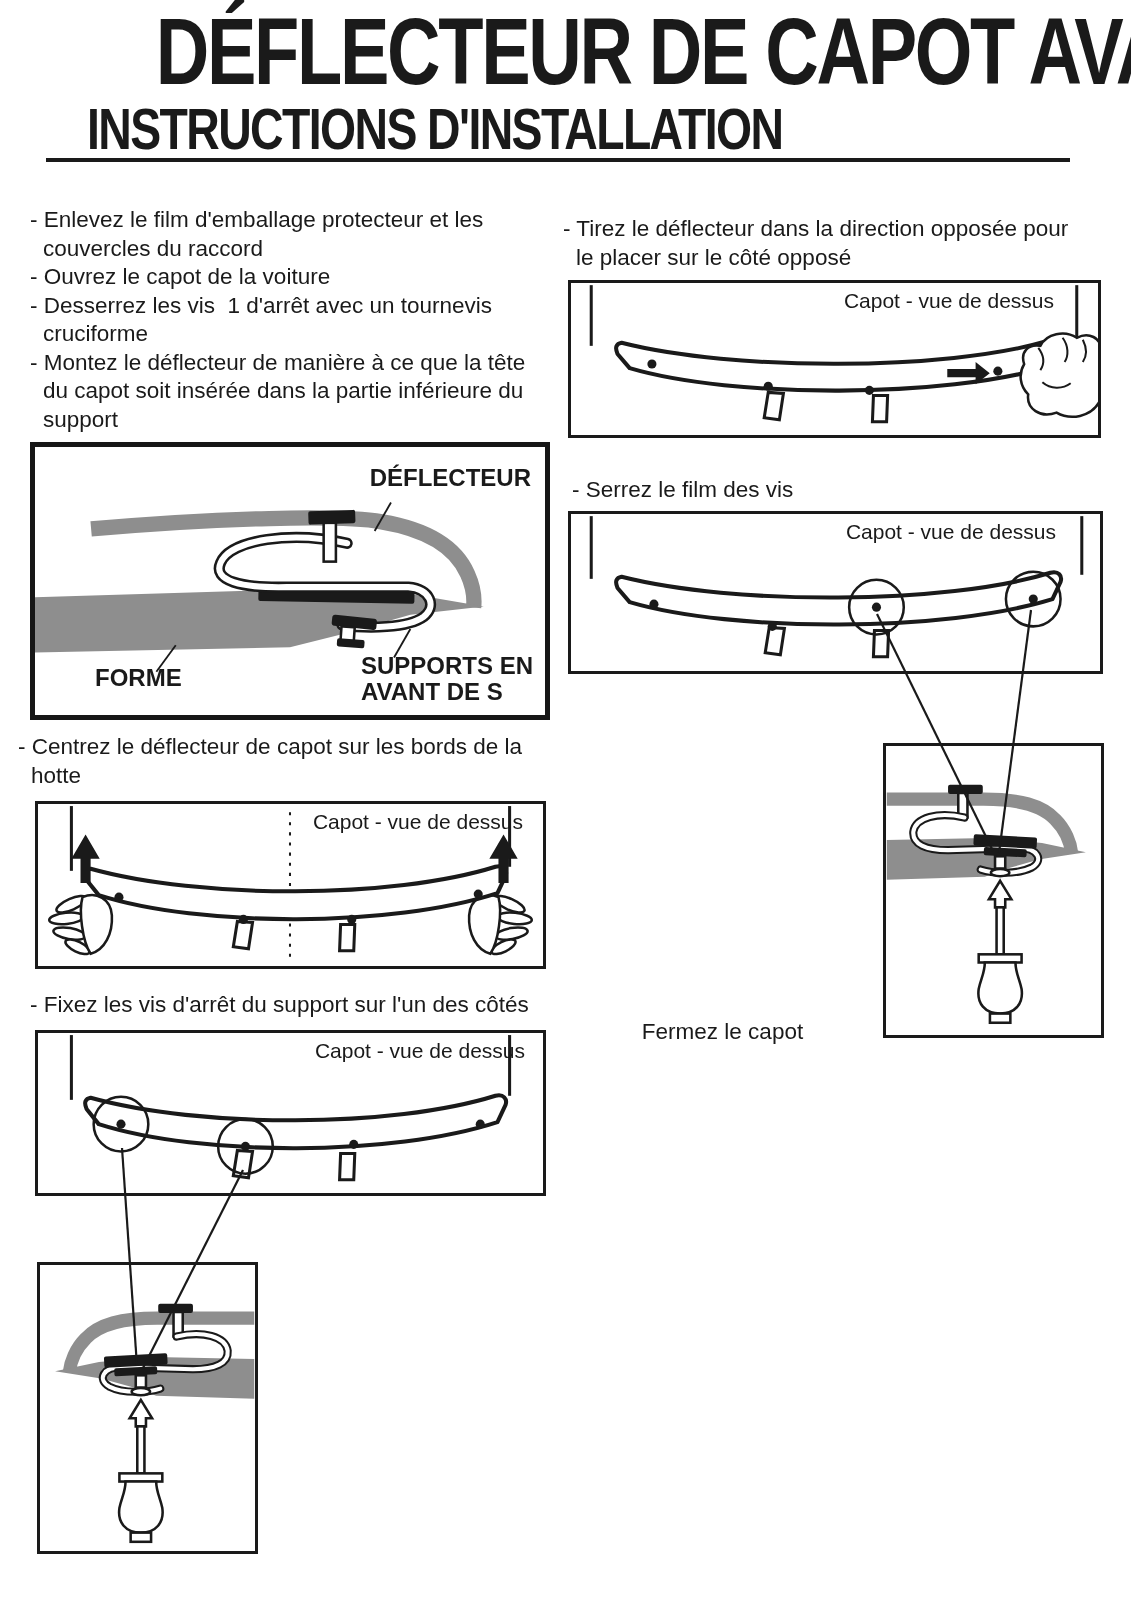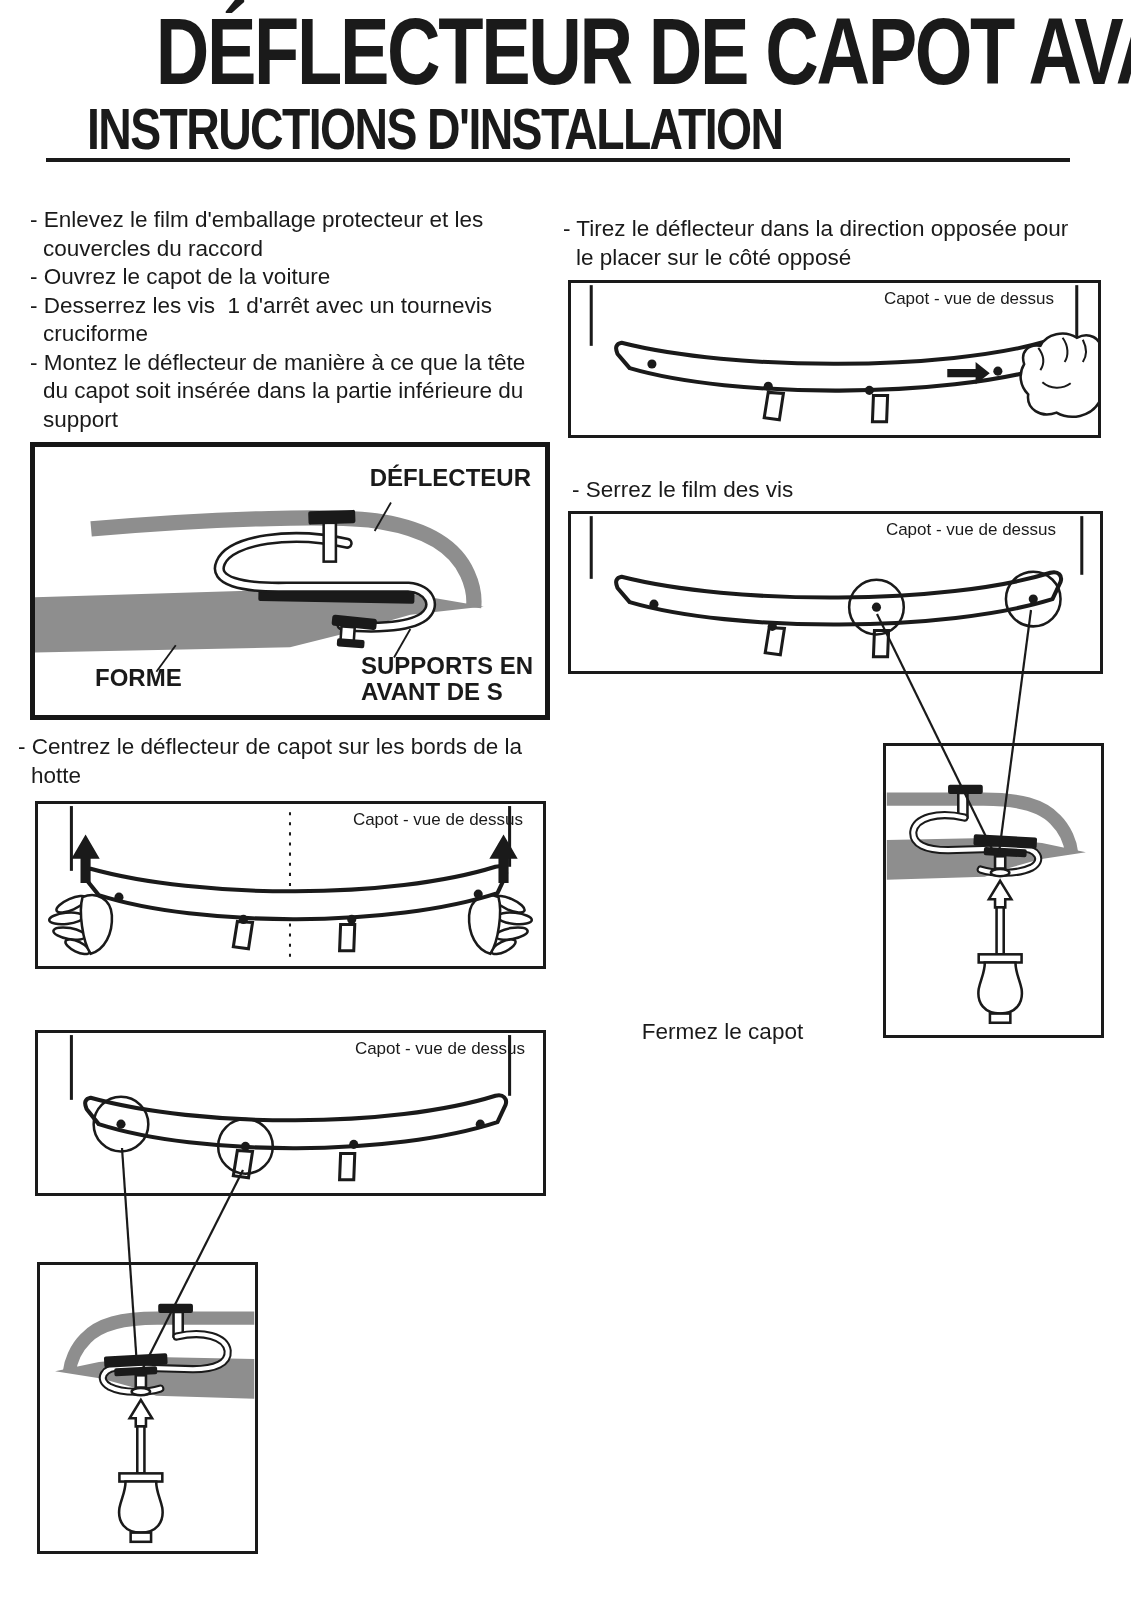--- a/index.html
+++ b/index.html
@@ -12,21 +12,21 @@
   .subtitle-wrap{position:absolute;top:100px;left:0;width:100%;}
   .subtitle-inner{display:inline-block;font-weight:bold;font-size:58px;line-height:1.0;
         letter-spacing:-2px;white-space:nowrap;transform:scaleX(0.80);transform-origin:center;}
   .divider{position:absolute;left:46px;top:158px;width:1024px;height:4px;background:#1a1a1a;}
   .step{font-size:22.5px;line-height:28.5px;white-space:pre-line;
         padding-left:13px;text-indent:-13px;}
   .dbox{position:absolute;background:#fff;}
   .b3{border:3px solid #1a1a1a;}
   .b5{border:5px solid #161616;}
   .dbox svg{display:block;width:100%;height:100%;}
-  .corner-label{position:absolute;top:6px;font-size:17px;color:#1a1a1a;}
+  .corner-label{position:absolute;top:6px;font-size:21px;color:#1a1a1a;}
   .diag-label{position:absolute;font-weight:bold;font-size:24px;line-height:26px;white-space:pre-line;}
   .overlay{position:absolute;left:0;top:0;z-index:20;pointer-events:none;}
   .ink{fill:#1a1a1a;}
   .outl{fill:#ffffff;stroke:#1a1a1a;stroke-width:2.5;}
 </style>
 </head>
 <body>
 
 <div class="page">
 
@@ -111,20 +111,21 @@
           <circle cx="435" cy="87" r="4.5"></circle>
       </g>
       <g class="ink">
         <path d="M 47,28 L 61,52 L 52,52 L 52,76 L 42,76 L 42,52 L 33,52 Z"></path>
         <path d="M 460,28 L 474,52 L 465,52 L 465,76 L 455,76 L 455,52 L 446,52 Z"></path>
       </g>
     </svg>
     <div class="corner-label" style="right:20px;">Capot - vue de dessus</div>
   </div>
 
+  <div class="abs step" style="left:30px;top:991px;width:560px;">- Fixez les vis d'arrêt du support sur l'un des côtés</div>
 
   <div class="dbox b3" style="left:35px;top:1030px;width:505px;height:160px;">
     <svg viewBox="0 0 499 154">
       <g stroke="#1a1a1a" stroke-width="3">
         <line x1="33" y1="0" x2="33" y2="64"></line>
         <line x1="466" y1="0" x2="466" y2="60"></line>
       </g>
       <path d="M 52,62 C 160,92 350,92 452,60 C 460,58 464,63 462,69 L 454,86 C 350,120 160,120 60,88 L 48,73 C 45,66 47,63 52,62 Z" fill="#ffffff" stroke="#1a1a1a" stroke-width="4" stroke-linejoin="round"></path>
       <g stroke="#1a1a1a" stroke-width="3" fill="#ffffff">
         <path d="M 197,114 L 212,115 L 208,141 L 193,139 Z"></path>

